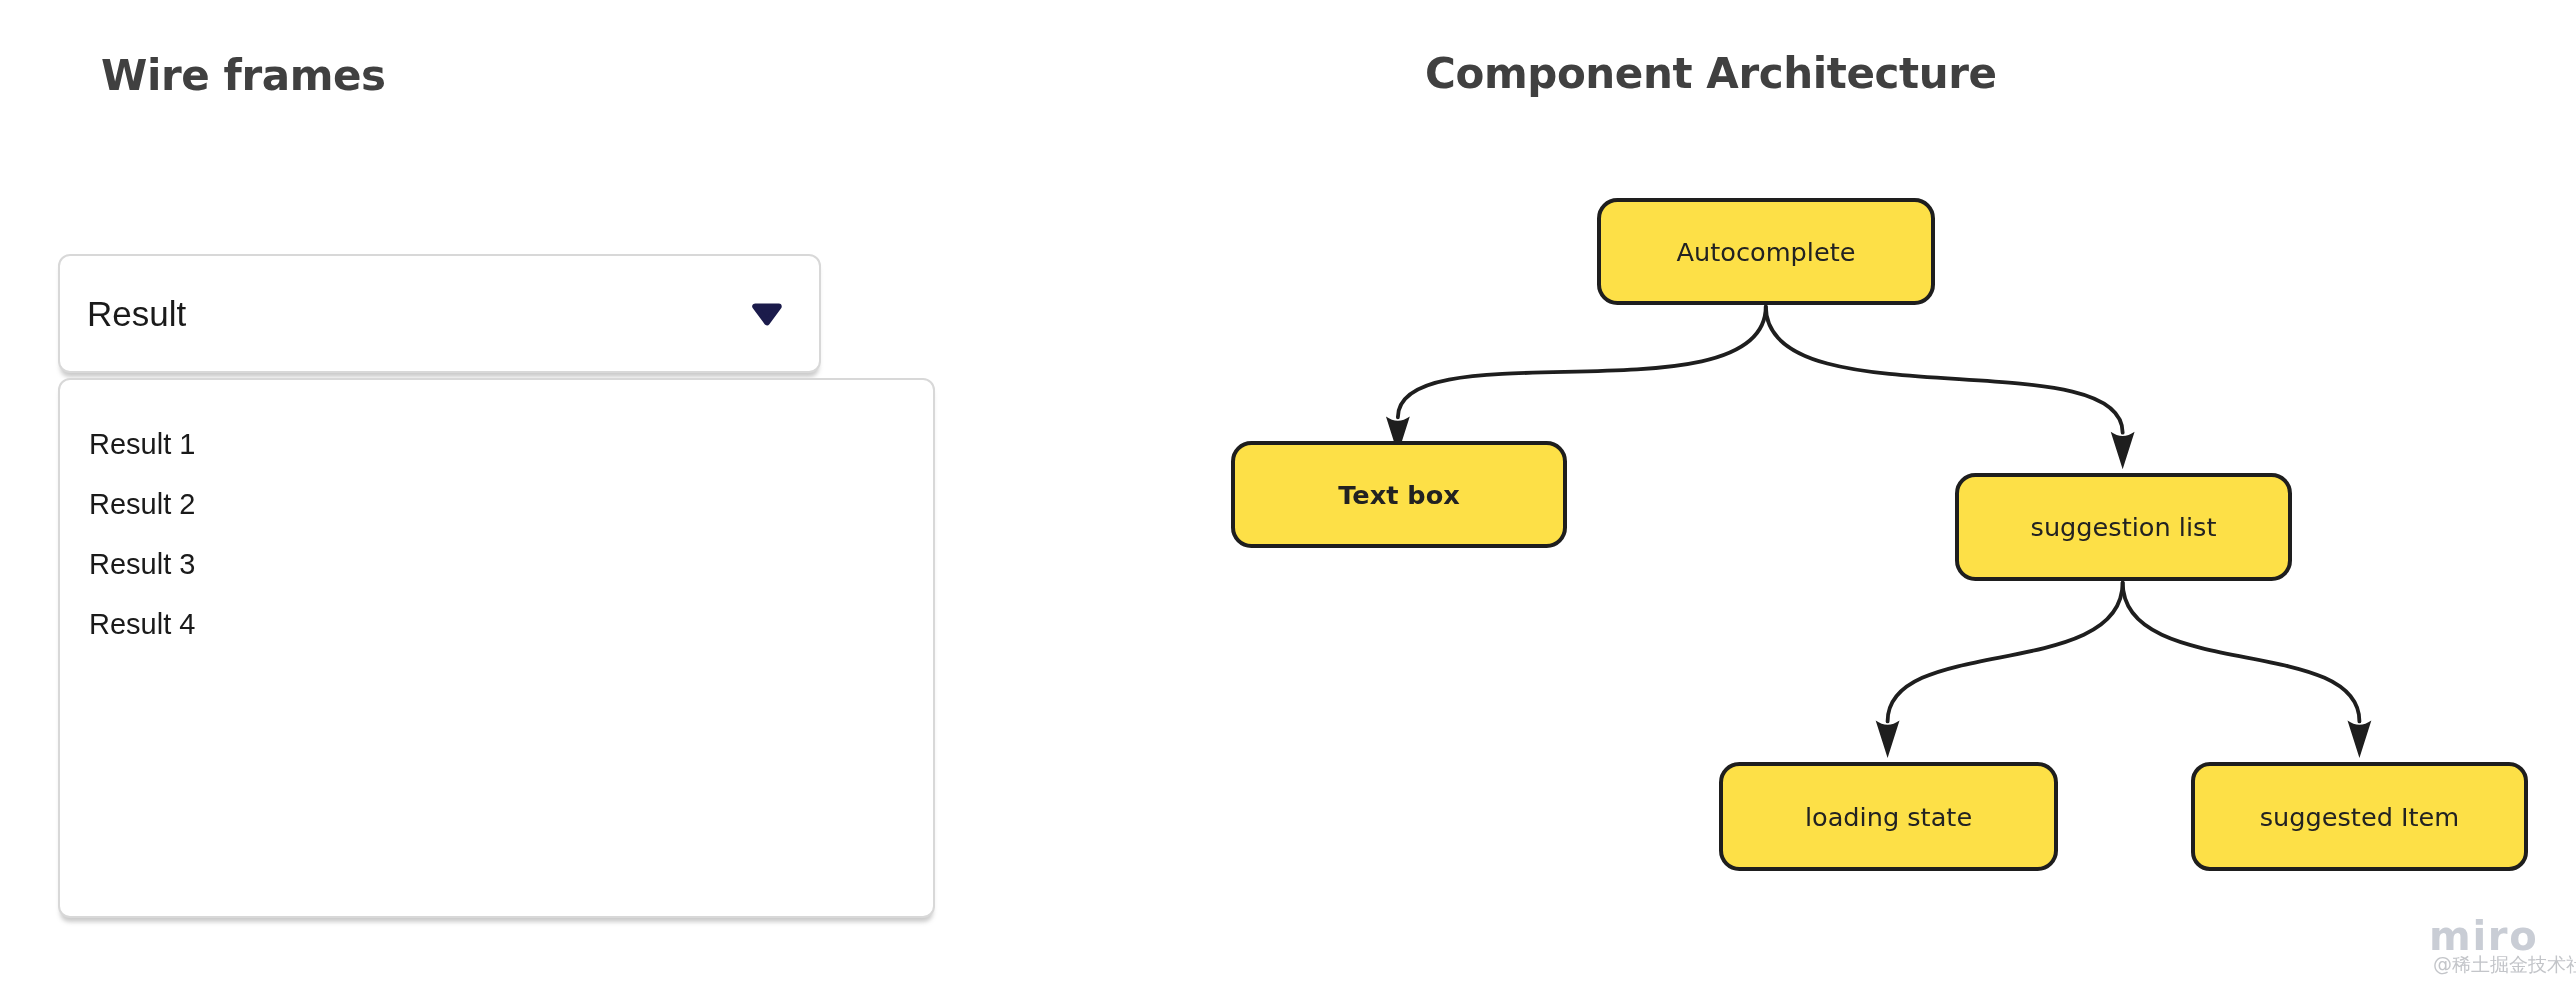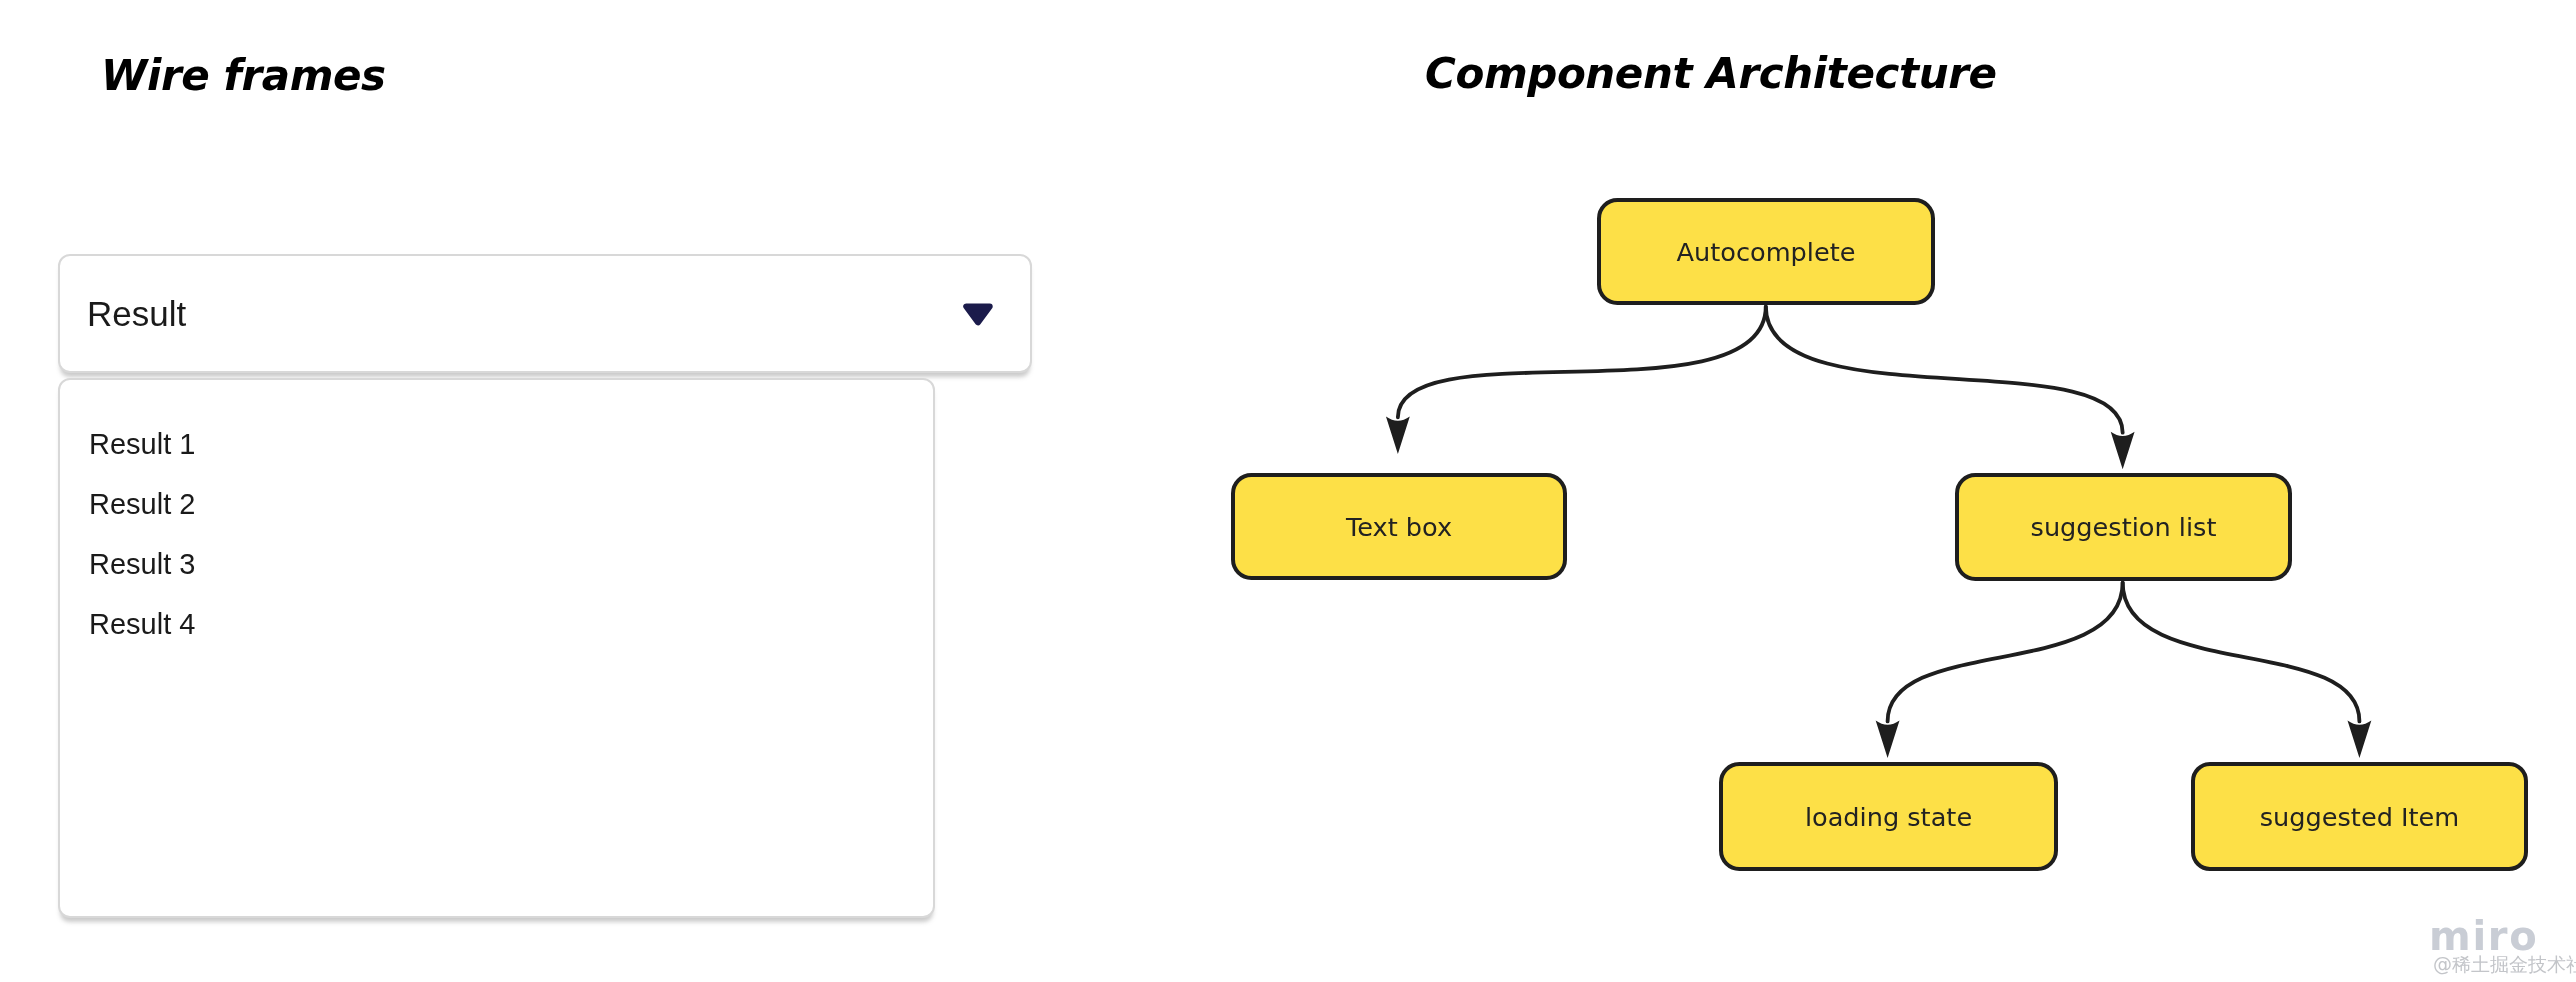--- a/index.html
+++ b/index.html
@@ -16,40 +16,39 @@
     width: 2576px;
     height: 982px;
     background: #ffffff;
   }
 
   
   .frame-title {
     position: absolute;
     font-weight: bold;
     font-size: 42px;
-    color: #000000;
+    color: #404040;
     letter-spacing: -0.4px;
     white-space: nowrap;
-    font-style: italic;
   }
   .title-left  { left: 101px; top: 51px; }
   .title-right { left: 1425px; top: 49px; width: 690px; text-align: left; }
 
   
   .wire-box {
     position: absolute;
     background: #ffffff;
     border: 2.6px solid #d8d8d8;
     border-radius: 12px;
     box-shadow: 0 6px 4.3px -2.6px rgba(140,140,140,0.45);
     box-sizing: border-box;
   }
   .dropdown {
     left: 58px; top: 254px;
-    width: 974px; height: 119px;
+    width: 763px; height: 119px;
     display: flex;
     align-items: center;
     justify-content: space-between;
     padding: 0 36px 0 27px;
     cursor: pointer;
   }
   .dropdown-value {
     font-family: "Liberation Sans", sans-serif;
     font-size: 35px;
     color: #1a1a1a;
@@ -85,21 +84,21 @@
     box-sizing: border-box;
     display: flex;
     align-items: center;
     justify-content: center;
     font-size: 25.6px;
     color: #222222;
     cursor: pointer;
     white-space: nowrap;
   }
   .node-root           { left: 1597px; top: 198px; width: 338px; height: 107px; }
-  .node-textbox        { left: 1231px; top: 473px; width: 336px; height: 107px; }
+  .node-textbox        { left: 1231px; top: 441px; width: 336px; height: 107px; font-weight: bold; }
   .node-suggestionlist { left: 1955px; top: 473px; width: 337px; height: 108px; }
   .node-loadingstate   { left: 1719px; top: 762px; width: 339px; height: 109px; }
   .node-suggesteditem  { left: 2191px; top: 762px; width: 337px; height: 109px; border-radius: 19px; }
 
   
   .miro-logo {
     position: absolute;
     left: 2429px; top: 881px;
     font-weight: bold;
     font-size: 40px;

